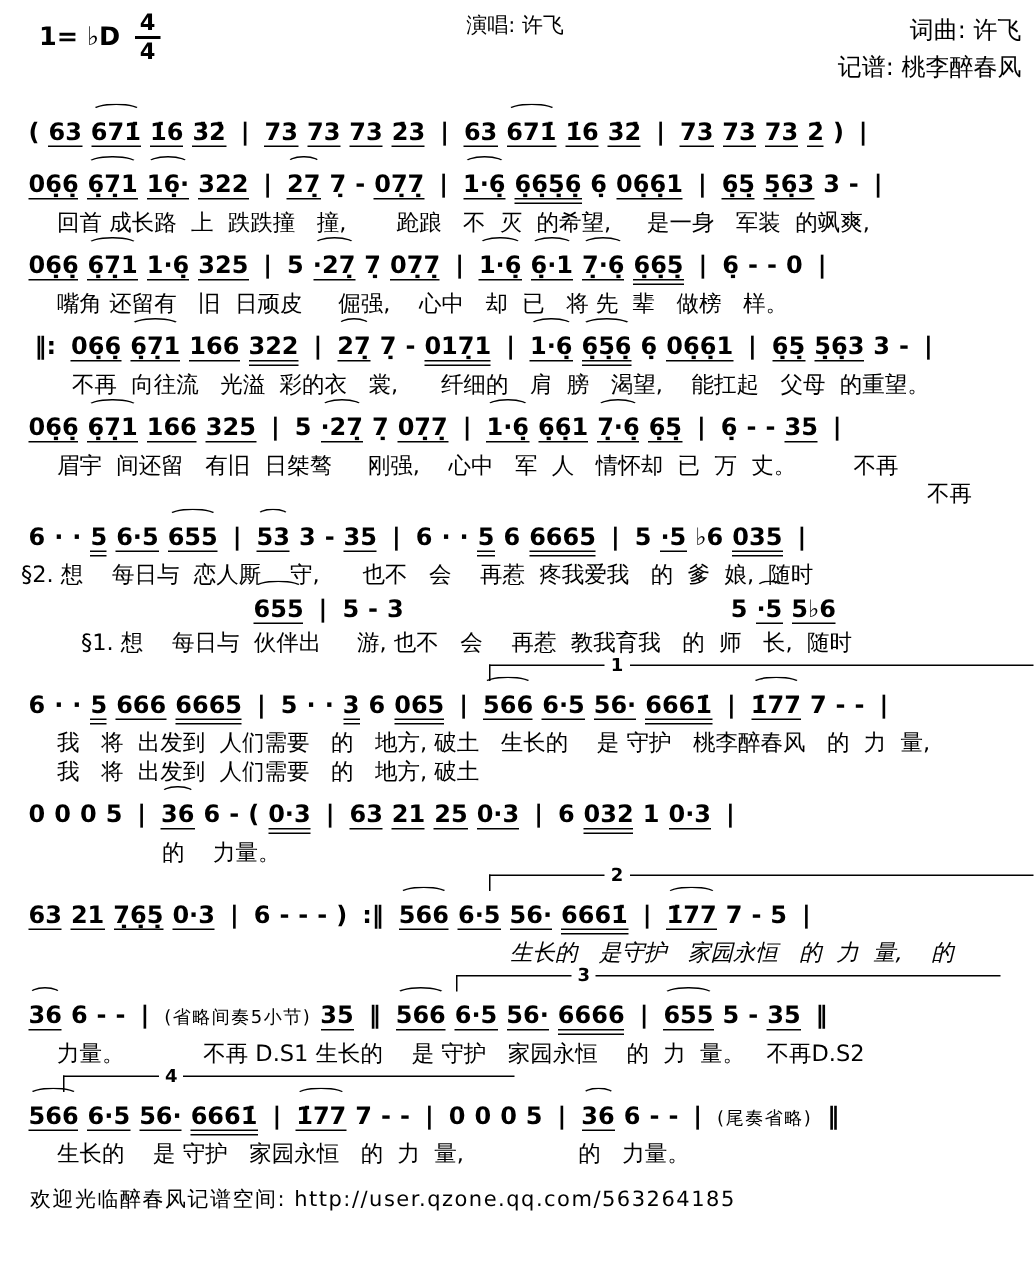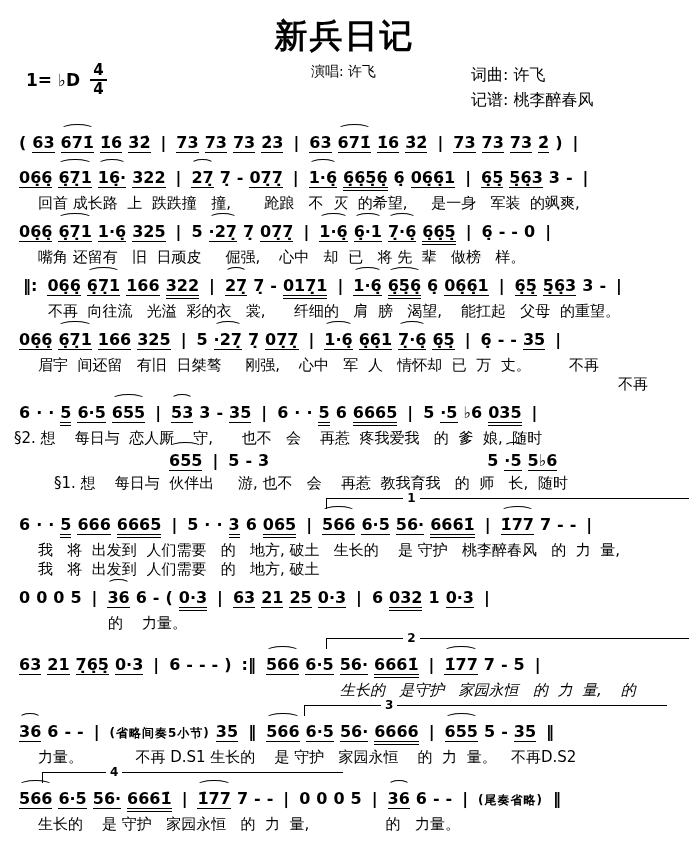--- a/index.html
+++ b/index.html
@@ -12,44 +12,43 @@
   .title{
     text-align:center;font-size:33px;font-weight:bold;
     margin:8px 0 4px;letter-spacing:2px;
   }
   .meta{display:flex;align-items:flex-start;margin:2px 0 14px;}
   .key{width:190px;display:flex;gap:10px;align-items:center;padding-left:18px;font-size:17px;font-weight:bold;}
   .timesig{display:inline-block;text-align:center;line-height:1;font-size:15px;font-weight:bold;}
   .timesig .top{display:block;border-bottom:2px solid #000;padding:0 3px 1px;}
   .timesig .bot{display:block;padding-top:1px;}
   .singer{flex:1;text-align:center;font-size:14px;}
-  .credits{width:210px;font-size:16px;line-height:1.55;text-align:left;}
+  .credits{width:210px;font-size:16px;line-height:1.55;text-align:right;}
   .score{}
   .system{margin-bottom:3px;}
   .notes{white-space:nowrap;padding-left:8px;height:32px;line-height:32px;}
   .tok{display:inline-block;position:relative;font-weight:bold;font-size:16px;margin:0 3px;line-height:19px;vertical-align:baseline;}
   .tok.u1{border-bottom:1.5px solid #000;}
   .tok.u2{border-bottom:4px double #000;}
   .tok.bar{margin:0 7px;}
-  .tok.small{font-size:12px;font-weight:bold;letter-spacing:1px;}
+  .tok.small{font-size:12px;font-weight:normal;letter-spacing:1px;}
   .arc{position:absolute;top:-9px;left:0;right:0;height:8px;
        border:1.5px solid transparent;border-top-color:#000;border-radius:50%;}
   .spacer{display:inline-block;height:1px;}
   .lyric{white-space:pre;font-size:15px;line-height:19px;padding-left:30px;}
   .altrow{white-space:nowrap;padding-left:8px;height:26px;line-height:26px;}
   .volta-row{position:relative;height:13px;}
   .volta{position:absolute;top:2px;height:10px;border-top:1.5px solid #000;border-left:1.5px solid #000;}
   .volta .num{position:absolute;top:-8px;left:21%;background:#fff;padding:0 4px;font-size:12px;font-weight:bold;line-height:15px;}
   .footer{font-size:14px;margin-top:12px;padding-left:12px;letter-spacing:1px;}
 </style>
 </head>
 <body>
 
 <div class="page">
-  <h1 class="title">新兵日记</h1>
 
   <div class="meta">
     <div class="key">
       <span>1= ♭D</span>
       <span class="timesig">
         <span class="top">4</span>
         <span class="bot">4</span>
       </span>
     </div>
     <div class="singer">演唱: 许飞</div>

